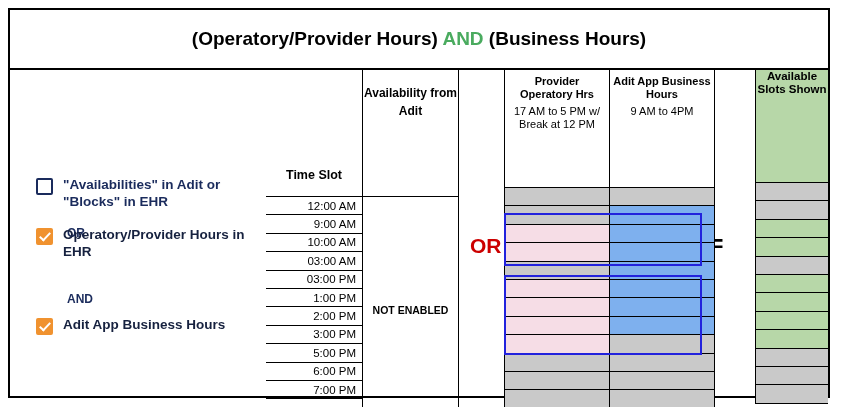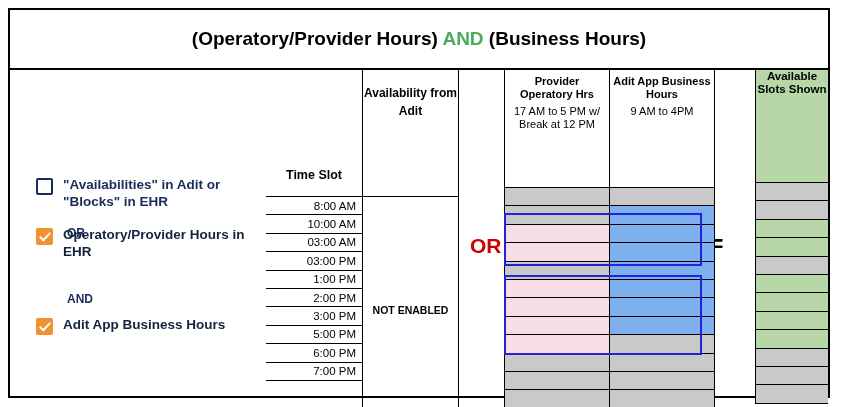--- a/index.html
+++ b/index.html
@@ -270,21 +270,24 @@
       <span class="legend-label dark">Adit App Business Hours</span>
     </div>
   </div>
 
   <table class="tbl" id="slot-table">
     <tbody>
         <tr>
           <th class="hdr">Time Slot</th>
         </tr>
     <tr>
-          <td class="slot">8:00 AM</td>
+          <td class="slot">12:00 AM</td>
+        </tr>
+    <tr>
+          <td class="slot">9:00 AM</td>
         </tr>
     <tr>
           <td class="slot">10:00 AM</td>
         </tr>
     <tr>
           <td class="slot">03:00 AM</td>
         </tr>
     <tr>
           <td class="slot">03:00 PM</td>
         </tr>

